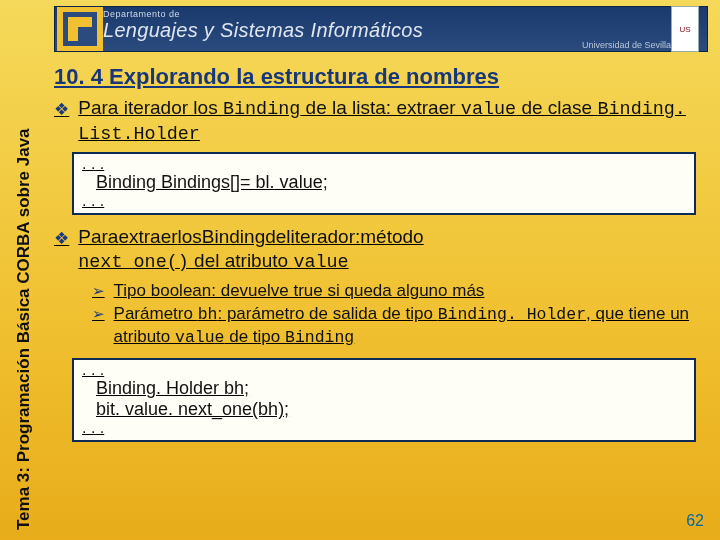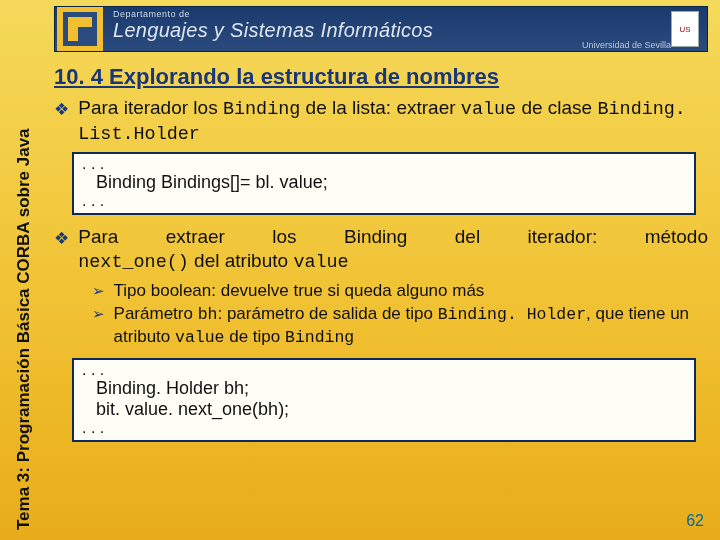--- a/index.html
+++ b/index.html
@@ -22,44 +22,44 @@
     background: #f0c030; display: flex; align-items: center; justify-content: center;
   }
   .header-logo .sq {
     width: 34px; height: 34px; background: #2b4a7e; position: relative;
   }
   .header-logo .sq::before, .header-logo .sq::after {
     content: ""; position: absolute; background: #f0c030;
   }
   .header-logo .sq::before { left: 5px; top: 5px; width: 10px; height: 24px; }
   .header-logo .sq::after  { left: 5px; top: 5px; width: 24px; height: 10px; }
-  .header-text { flex: 1; padding-left: 10px; }
+  .header-text { flex: 1; }
   .header-dept { font-size: 9px; color: #cfd8e6; letter-spacing: 0.5px; }
   .header-main { font-size: 20px; font-weight: normal; color: #dfe6f0; font-style: italic; letter-spacing: 0.3px; }
   .header-uni  { font-size: 9px; color: #b9c6da; text-align: right; margin-top: -2px; }
   .header-crest {
-    width: 28px; height: 36px; margin-right: 8px;
+    width: 28px; height: 46px; margin-right: 8px;
     background: #fff; border: 1px solid #9aa;
     display:flex; align-items:center; justify-content:center;
     font-size: 8px; color:#8a1020;
   }
 
   .sidebar {
     position: absolute;
     left: 14px; top: 530px;
     transform: rotate(-90deg);
     transform-origin: left top;
     white-space: nowrap;
     font-size: 17px; font-weight: bold; color: #101010;
     width: 520px;
   }
 
   .content {
     position: absolute;
-    left: 54px; top: 60px; right: 12px; bottom: 10px;
+    left: 54px; top: 60px; right: 12px; bottom: 10px; text-decoration: underline;
   }
   .title {
     font-size: 22px; font-weight: bold; color: #18377a;
     text-decoration: underline; margin: 4px 0 6px 0;
   }
   .bullet {
     display: flex; align-items: flex-start;
     font-size: 19px; color: #101010; margin: 4px 0 6px 0;
     line-height: 1.25;
   }
@@ -119,21 +119,21 @@
 
   <div class="codebox">
     <div class="dots">. . .</div>
     <div class="codeline">Binding Bindings[]= bl. value;</div>
     <div class="dots">. . .</div>
   </div>
 
   <div class="bullet">
     <span class="mark">❖</span>
     <span style="flex:1">
-      <span style="display:flex;justify-content:space-between;">
+      <span style="display:flex;justify-content:flex-start;">
         <span>Para</span>
         <span>extraer</span>
         <span>los</span>
         <span>Binding</span>
         <span>del</span>
         <span>iterador:</span>
         <span>método</span>
       </span>
       <span class="mono">next_one()</span><span> del atributo </span><span class="mono">value</span>
     </span>

